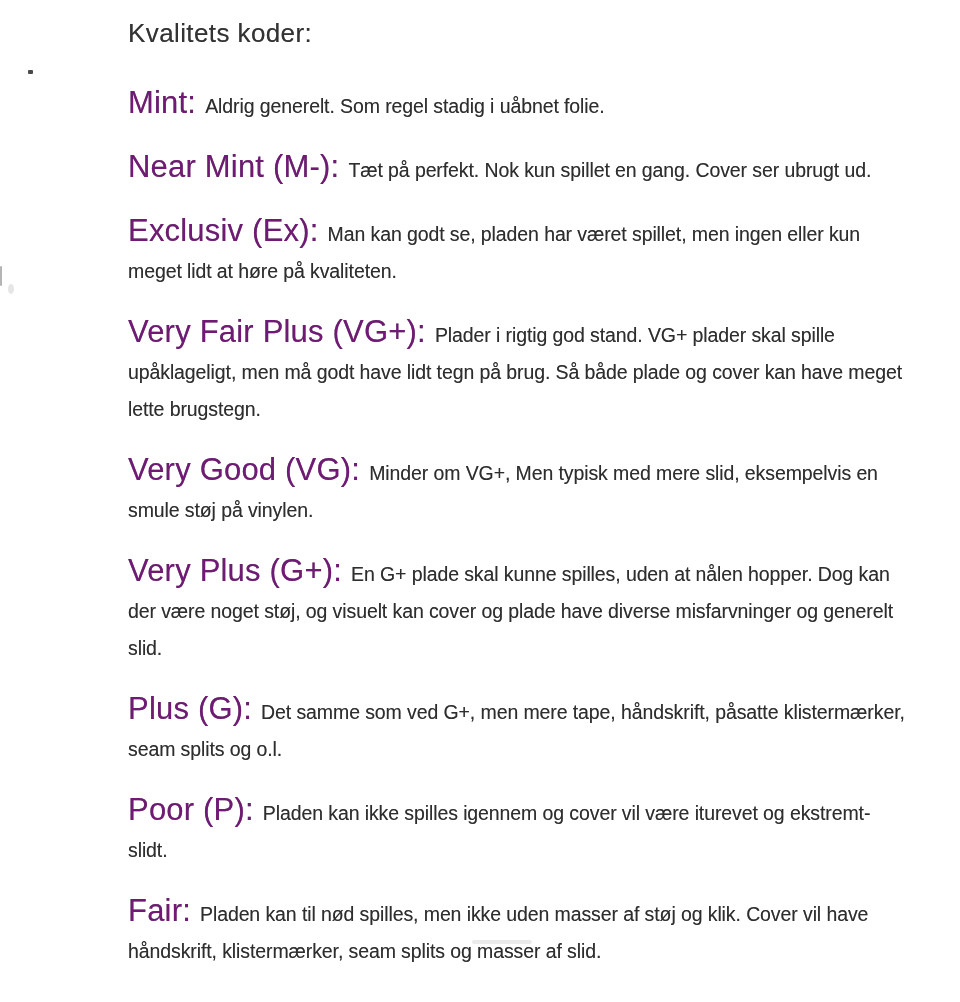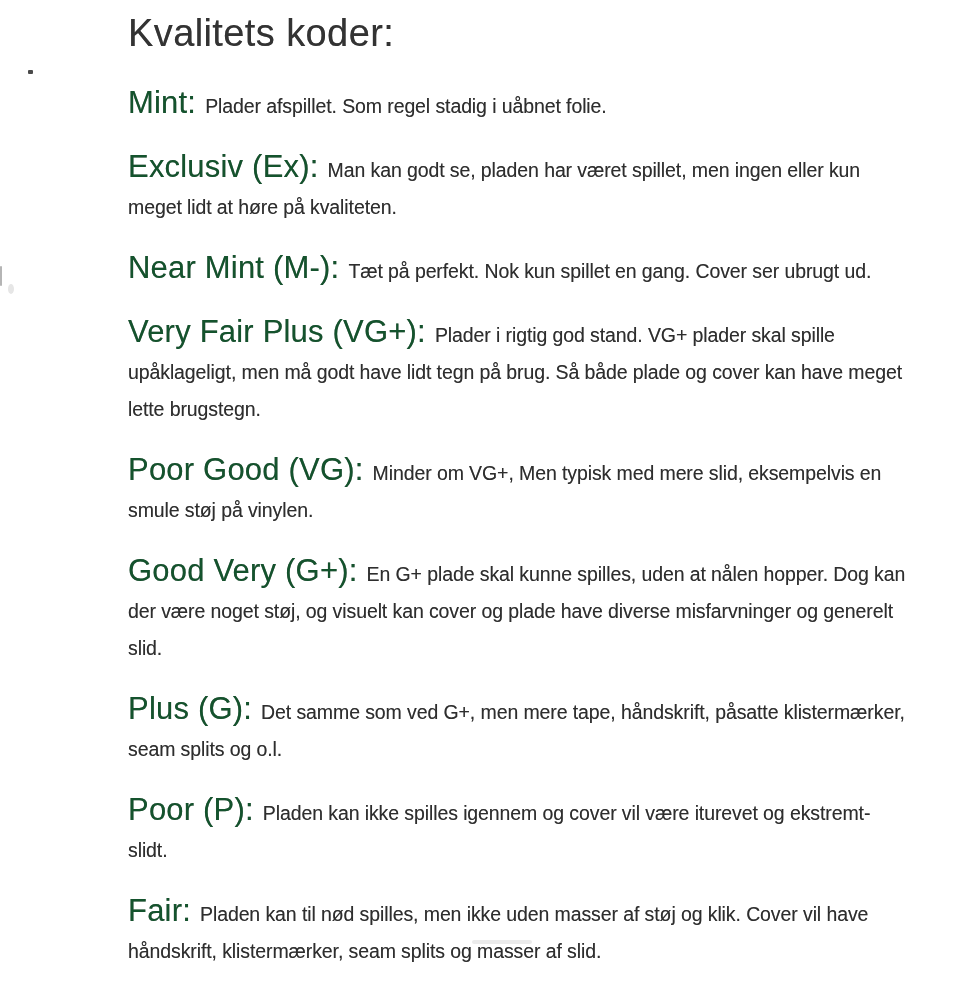--- a/index.html
+++ b/index.html
@@ -16,38 +16,38 @@
     color: #2e2e2e;
     -webkit-font-smoothing: antialiased;
   }
   .page {
     position: relative;
     padding: 10px 52px 0 128px;
     box-sizing: border-box;
     width: 960px;
   }
   .doc-title {
-    font-size: 38px;
+    font-size: 26px;
     font-weight: 500;
     letter-spacing: 0.4px;
     color: #333333;
     margin: 0 0 28px 0;
     line-height: 46px;
     text-shadow: 0 0 0.6px rgba(45,45,45,0.55);
   }
   .entry {
     font-size: 19.5px;
     line-height: 37px;
     letter-spacing: -0.1px;
     margin: 0 0 23px 0;
     text-shadow: 0 0 0.5px rgba(45,45,45,0.45);
   }
   .entry .grade {
     font-size: 31px;
-    color: #14532d;
+    color: #701a75;
     letter-spacing: 0.2px;
     margin-right: 9px;
     text-shadow: 0 0 0.6px rgba(45,45,45,0.55);
   }
   .ps-note {
     font-size: 19.5px;
     line-height: 34px;
     letter-spacing: -0.1px;
     margin: 4px 0 0 0;
     text-shadow: 0 0 0.5px rgba(45,45,45,0.45);
@@ -91,31 +91,31 @@
     opacity: 0.7;
   }
 </style>
 </head>
 <body>
 
 <div class="page">
 
   <h1 class="doc-title">Kvalitets koder:</h1>
 
-  <p class="entry"><span class="grade">Mint:</span><span class="desc">Plader afspillet. Som regel stadig i uåbnet folie.</span></p>
+  <p class="entry"><span class="grade">Mint:</span><span class="desc">Aldrig generelt. Som regel stadig i uåbnet folie.</span></p>
+
+  <p class="entry"><span class="grade">Near Mint (M-):</span><span class="desc">Tæt på perfekt. Nok kun spillet en gang. Cover ser ubrugt ud.</span></p>
 
   <p class="entry"><span class="grade">Exclusiv (Ex):</span><span class="desc">Man kan godt se, pladen har været spillet, men ingen eller kun meget lidt at høre på kvaliteten.</span></p>
 
-  <p class="entry"><span class="grade">Near Mint (M-):</span><span class="desc">Tæt på perfekt. Nok kun spillet en gang. Cover ser ubrugt ud.</span></p>
-
   <p class="entry"><span class="grade">Very Fair Plus (VG+):</span><span class="desc">Plader i rigtig god stand. VG+ plader skal spille upåklageligt, men må godt have lidt tegn på brug. Så både plade og cover kan have meget lette brugstegn.</span></p>
 
-  <p class="entry"><span class="grade">Poor Good (VG):</span><span class="desc">Minder om VG+, Men typisk med mere slid, eksempelvis en smule støj på vinylen.</span></p>
+  <p class="entry"><span class="grade">Very Good (VG):</span><span class="desc">Minder om VG+, Men typisk med mere slid, eksempelvis en smule støj på vinylen.</span></p>
 
-  <p class="entry"><span class="grade">Good Very (G+):</span><span class="desc">En G+ plade skal kunne spilles, uden at nålen hopper. Dog kan der være noget støj, og visuelt kan cover og plade have diverse misfarvninger og generelt slid.</span></p>
+  <p class="entry"><span class="grade">Very Plus (G+):</span><span class="desc">En G+ plade skal kunne spilles, uden at nålen hopper. Dog kan der være noget støj, og visuelt kan cover og plade have diverse misfarvninger og generelt slid.</span></p>
 
   <p class="entry"><span class="grade">Plus (G):</span><span class="desc">Det samme som ved G+, men mere tape, håndskrift, påsatte klistermærker, seam splits og o.l.</span></p>
 
   <p class="entry"><span class="grade">Poor (P):</span><span class="desc">Pladen kan ikke spilles igennem og cover vil være iturevet og ekstremt- slidt.</span></p>
 
   <p class="entry"><span class="grade">Fair:</span><span class="desc">Pladen kan til nød spilles, men ikke uden masser af støj og klik. Cover vil have håndskrift, klistermærker, seam splits og masser af slid.</span></p>
 
   <p class="ps-note">PS: Der kan sættes et par ekstra plusser og minusser et par steder for at præcisere kvaliteten mere nøjagtig. F.eks. er EX- bedre end VG+</p>
 
 </div>

